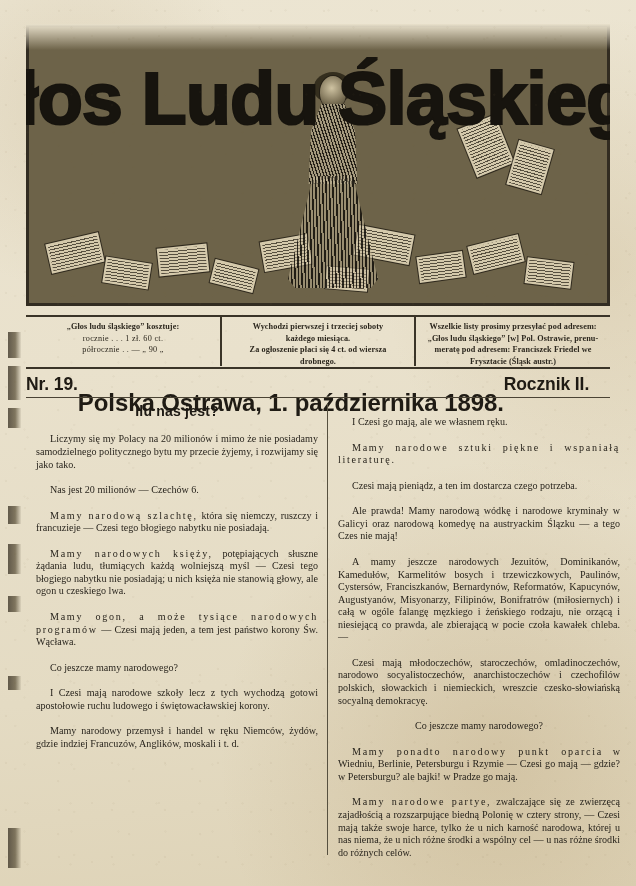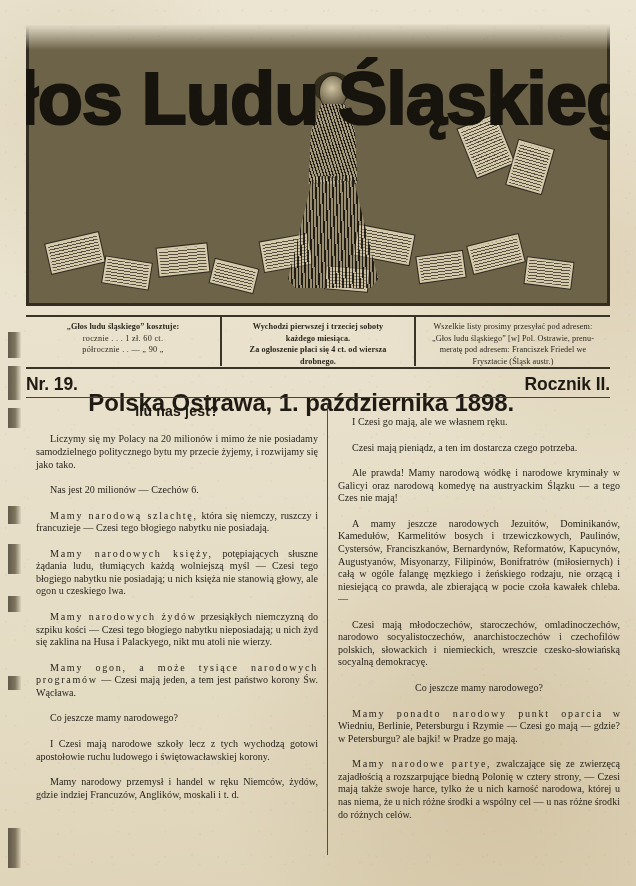--- a/index.html
+++ b/index.html
@@ -139,33 +139,33 @@
     text-align: center;
     font-size: 8.2px;
     line-height: 1.42;
     letter-spacing: .1px;
     color: #2b261d;
     box-sizing: border-box;
   }
   .info-cell.c1 { width: 196px; border-right: 2px solid #3a3428; font-weight: 700; }
   .info-cell.c2 { width: 194px; border-right: 2px solid #3a3428; font-weight: 700; }
   .info-cell.c3 { width: 194px; }
-  .info-cell.c3 .ln { font-weight: 400; }
+  .info-cell.c3 .ln { font-weight: 700; }
   .info-cell .ln { display: block; white-space: nowrap; }
   .info-cell.c1 .ln { font-weight: 700; }
   .info-cell.c1 .ln.sm { font-weight: 400; letter-spacing: .3px; }
 
   
   .dateline {
     position: absolute;
     left: 26px; top: 371px;
     width: 584px; height: 26px;
     display: flex;
     align-items: center;
-    justify-content: space-between;
+    justify-content: flex-start;
     font-family: "Liberation Sans", "DejaVu Sans", sans-serif;
     font-weight: 700;
     font-size: 17.5px;
     color: #1f1b14;
     letter-spacing: -.1px;
   }
   .dateline .mid { font-size: 24px; margin-top: 37px; }
   .rule-thin {
     position: absolute;
     left: 26px; width: 584px; height: 1px;
@@ -297,28 +297,28 @@
   </div>
   <div class="rule-thin" style="top:397px;"></div>
 
   <div class="body">
     <div class="col left">
       <h1 class="headline">Ilu nas jest?</h1>
       <p>Liczymy się my Polacy na 20 milionów i mimo że nie posiadamy samodzielnego politycznego bytu my przecie żyjemy, i rozwijamy się jako tako.</p>
       <p>Nas jest 20 milionów — Czechów 6.</p>
       <p><span class="sp">Mamy narodową szlachtę,</span> która się niem­czy, ruszczy i francuzieje — Czesi tego błogiego na­bytku nie posiadają.</p>
       <p><span class="sp">Mamy narodowych księży,</span> potępiających słuszne żądania ludu, tłumiących każdą wolniejszą myśl — Czesi tego błogiego nabytku nie posiadają; u nich księża nie stanowią głowy, ale ogon u czeskiego lwa.</p>
-      <p><span class="sp">Mamy narodowych żydów</span> przesiąkłych niemczyzną do szpiku kości — Czesi tego błogiego nabytku nieposiadają; u nich żyd się zaklina na Husa i Palackyego, nikt mu atoli nie wierzy.</p>
       <p><span class="sp">Mamy ogon, a może tysiące narodowych programów</span> — Czesi mają jeden, a tem jest pań­stwo korony Św. Wącława.</p>
       <p>Co jeszcze mamy narodowego?</p>
       <p>I Czesi mają narodowe szkoły lecz z tych wycho­dzą gotowi apostołowie ruchu ludowego i świętowa­cławskiej korony.</p>
       <p>Mamy narodowy przemysł i handel w ręku Niem­ców, żydów, gdzie indziej Francuzów, Anglików, mo­skali i t. d.</p>
     </div>
     <div class="col right">
       <p>I Czesi go mają, ale we własnem ręku.</p>
+      <p><span class="sp">Mamy narodowe sztuki piękne i wspa­niałą literaturę.</span></p>
       <p>Czesi mają pieniądz, a ten im dostarcza czego po­trzeba.</p>
       <p>Ale prawda! Mamy narodową wódkę i na­rodowe kryminały w Galicyi oraz narodową komedyę na austryackim Ślązku — a tego Czes nie mają!</p>
       <p>A mamy jeszcze narodowych Jezuitów, Domini­kanów, Kamedułów, Karmelitów bosych i trzewiczko­wych, Paulinów, Cystersów, Franciszkanów, Bernar­dynów, Reformatów, Kapucynów, Augustyanów, Mi­syonarzy, Filipinów, Bonifratrów (miłosiernych) i całą w ogóle falangę męzkiego i żeńskiego rodzaju, nie orzącą i niesiejącą co prawda, ale zbierającą w pocie czoła kawałek chleba. —</p>
       <p>Czesi mają młodoczechów, staroczechów, omladino­czechów, narodowo socyalistoczechów, anarchisto­czechów i czechofilów polskich, słowackich i niemiec­kich, wreszcie czesko-słowiańską socyalną demokracyę.</p>
       <p class="center">Co jeszcze mamy narodowego?</p>
       <p><span class="sp">Mamy ponadto narodowy punkt oparcia</span> w Wiedniu, Berlinie, Petersburgu i Rzymie — Czesi go mają — gdzie? w Petersburgu? ale bajki! w Pradze go mają.</p>
       <p><span class="sp">Mamy narodowe partye,</span> zwalczające się ze zwierzęcą zajadłością a rozszarpujące biedną Polonię w cztery strony, — Czesi mają także swoje harce, tylko że u nich karność narodowa, której u nas niema, że u nich różne środki a wspólny cel — u nas różne środki do różnych celów.</p>
     </div>
   </div>
 

